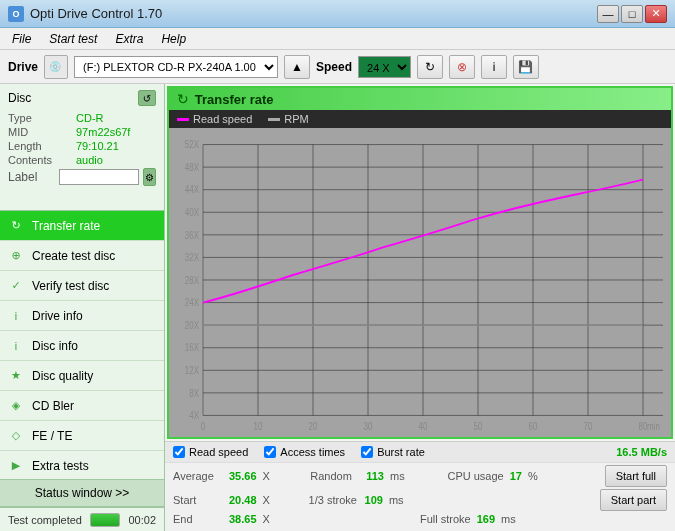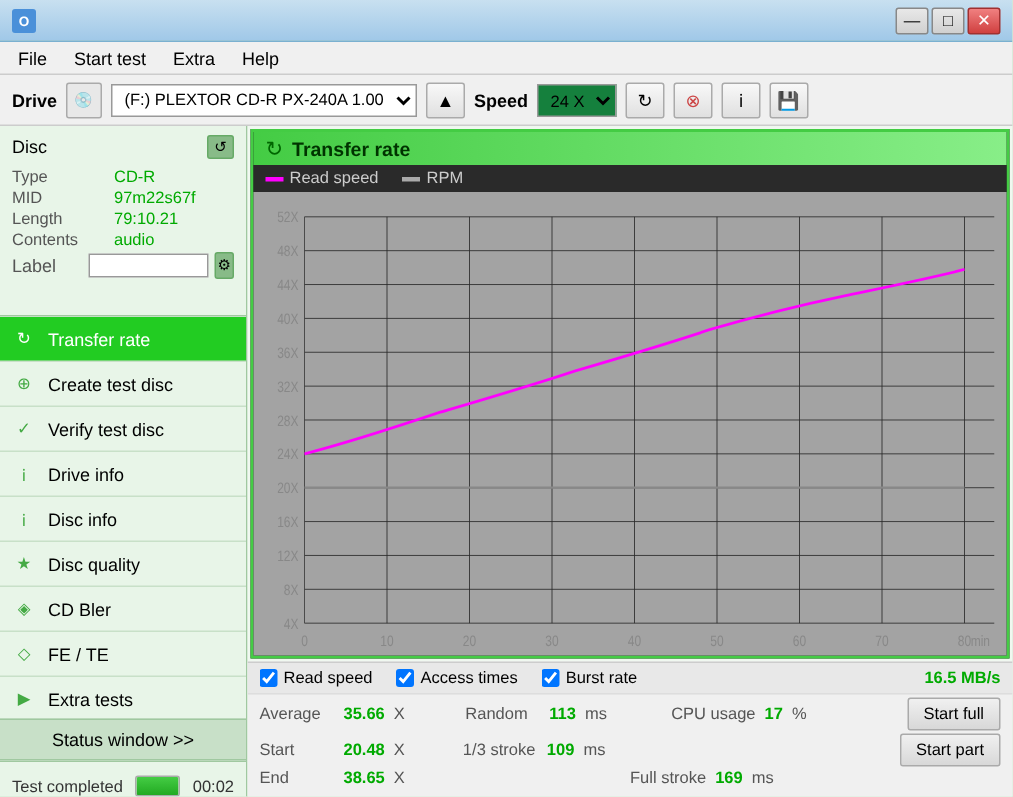--- a/index.html
+++ b/index.html
@@ -24,20 +24,21 @@
 
     
     .menu-bar {
       background: #f0f0f0;
       height: 22px;
       display: flex;
       align-items: center;
       padding: 0 4px;
       border-bottom: 1px solid #ccc;
       gap: 2px;
+      font-style: italic;
     }
     .menu-item { padding: 2px 8px; cursor: pointer; font-size: 12px; border-radius: 2px; }
 
     
     .drive-bar {
       background: #f0f0f0;
       height: 34px;
       display: flex;
       align-items: center;
       padding: 0 8px;
@@ -113,21 +114,21 @@
       cursor: pointer;
       font-size: 12px;
       font-weight: 500;
     }
 
     
     .status-bar {
       height: 24px;
       background: #e8f5e8;
       display: flex;
-      align-items: flex-end;
+      align-items: center;
       gap: 8px;
       padding: 0 8px;
       border-top: 1px solid #a0c8a0;
     }
     .status-text { font-size: 11px; color: #333; flex-shrink: 0; }
     .progress-bar-container {
       flex: 1;
       height: 14px;
       background: #fff;
       border: 1px solid #aaa;
@@ -229,20 +230,21 @@
     .stats-col { flex: 1; display: flex; gap: 6px; align-items: center; font-size: 11px; }
   </style>
 </head>
 <body>
 
 <div class="title-bar">
   <div class="title-bar-left">
     <div class="title-bar-icon">
       <span>O</span>
     </div>
+    <span class="title-text">Opti Drive Control 1.70</span>
   </div>
   <div class="title-bar-controls">
     <button class="title-btn">—</button>
     <button class="title-btn">□</button>
     <button class="title-btn close">✕</button>
   </div>
 </div>
 
 <div class="menu-bar">
   <span class="menu-item">File</span>

